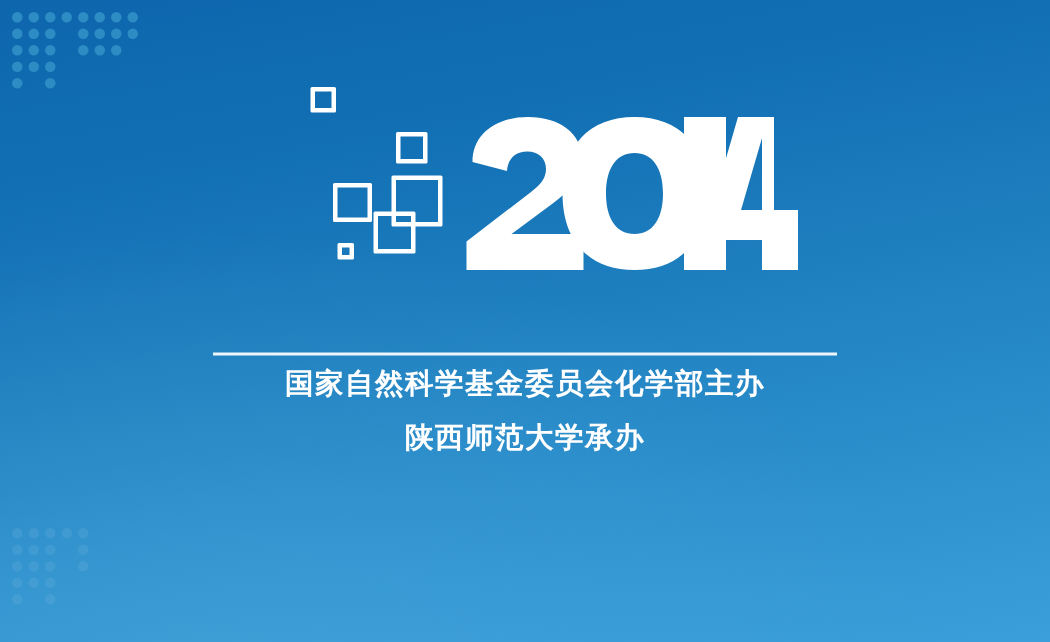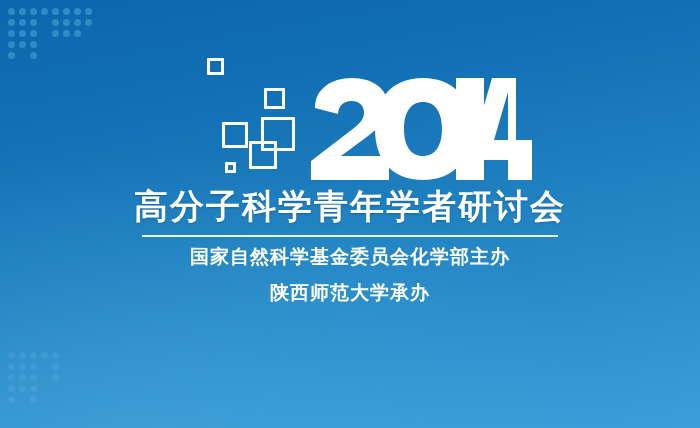--- a/index.html
+++ b/index.html
@@ -189,21 +189,20 @@
 
         <path d="M300 0 L356 0 L356 204 L300 204 Z"></path>
 
         <path d="M420 0 L372 0 L336 124 L336 164 L404 164 L404 204 L452 204 L452 164
                  L452 164 L452 124 L420 124 Z
                  M404 124 L376 124 L404 28 Z"></path>
       </g>
     </svg>
   </div>
 
-  <div id="title-main">高分子科学青年学者研讨会</div>
 
   <div id="title-rule"></div>
 
   <div class="subtitle" id="subtitle-1">国家自然科学基金委员会化学部主办</div>
   <div class="subtitle" id="subtitle-2">陕西师范大学承办</div>
 
 
 </div>
 
 </body></html>

